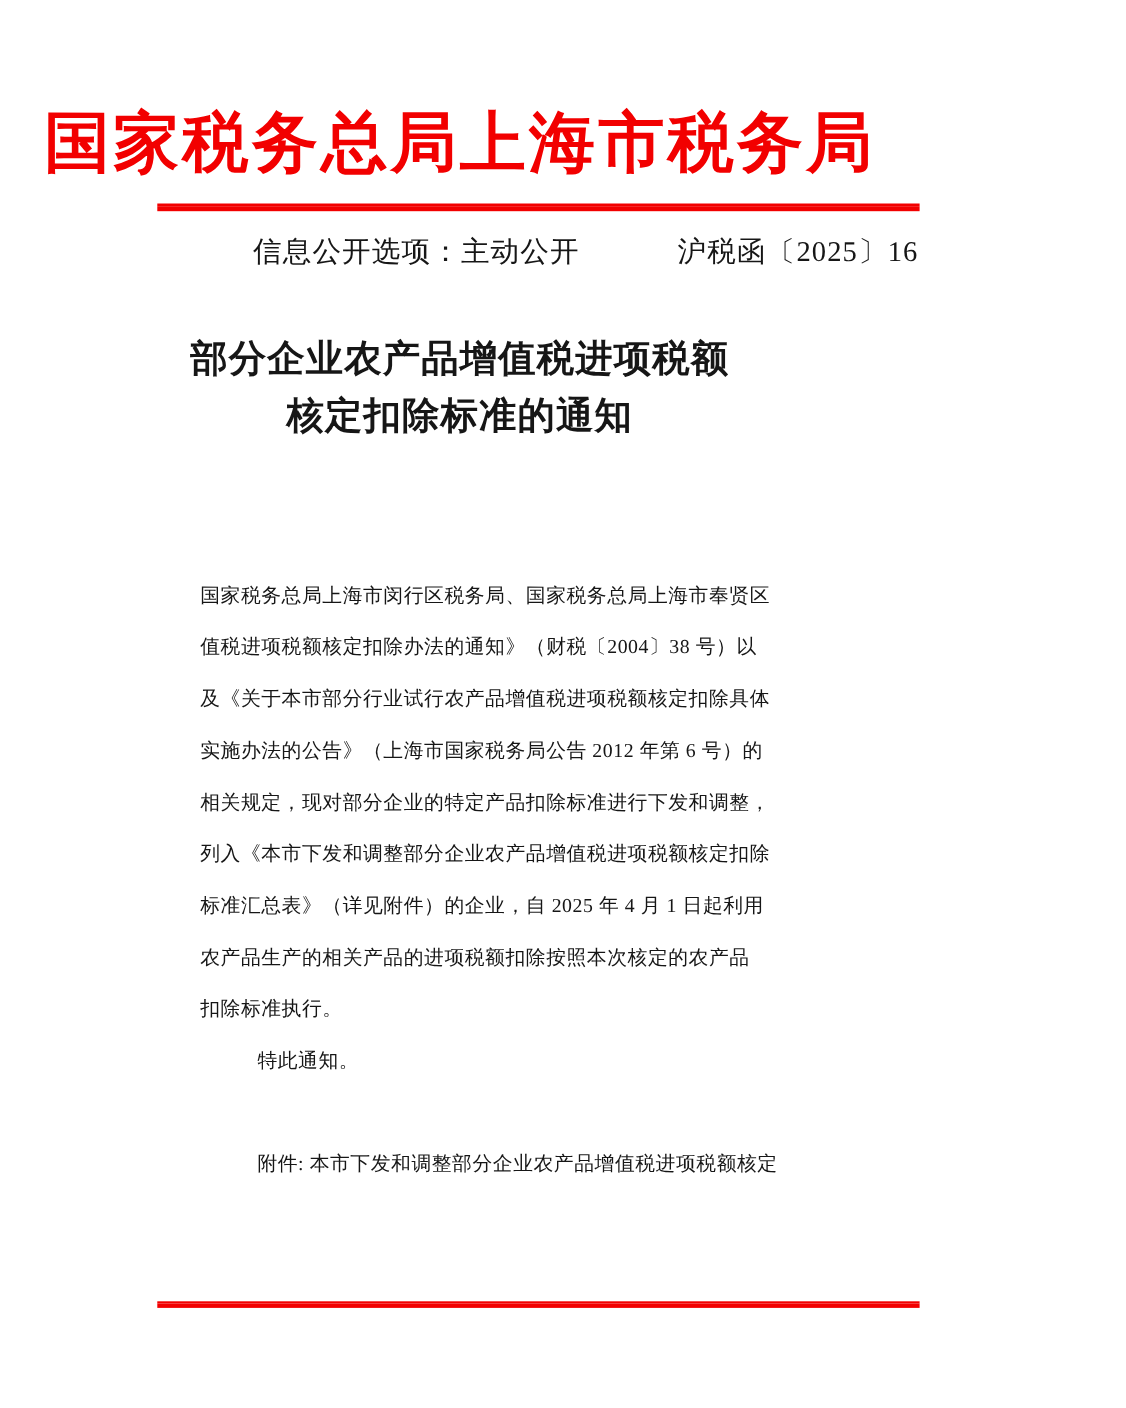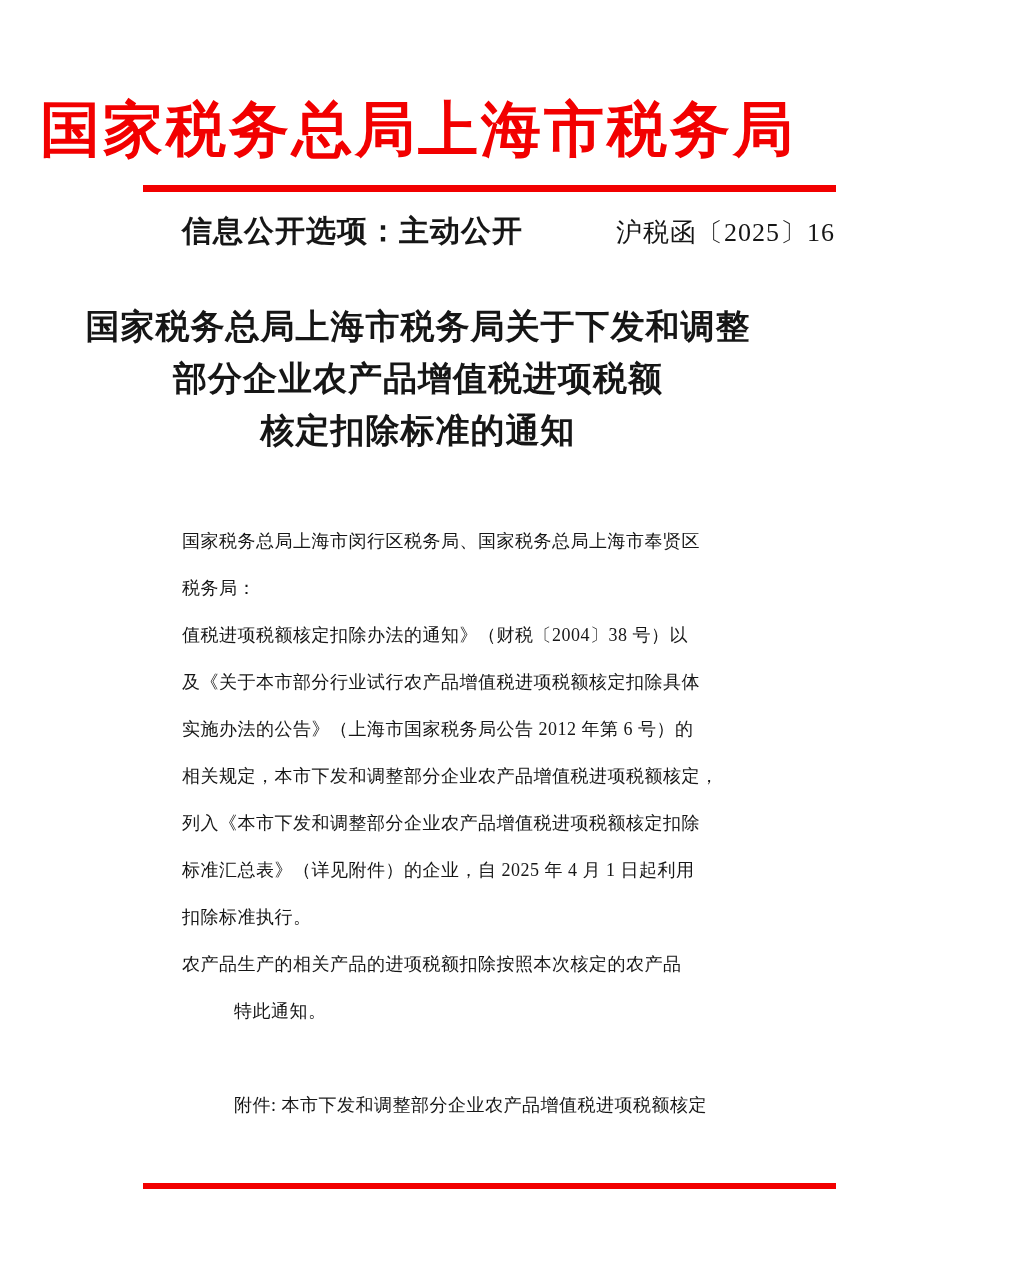--- a/index.html
+++ b/index.html
@@ -37,23 +37,24 @@
   .rule-bottom { top: 1183px; border-top-width: 2px; }
   .meta-row {
     position: absolute;
     top: 211px; left: 182px; width: 694px;
     display: flex;
     justify-content: space-between;
     align-items: baseline;
   }
   .disclosure {
     font-family: "Liberation Sans", "DejaVu Sans", sans-serif;
-    font-weight: bold;
-    font-size: 30px;
+    font-weight: normal;
+    font-size: 26px;
     letter-spacing: 1px;
+    margin-left: 48px;
   }
   .doc-number {
     font-size: 26px;
     letter-spacing: 1px;
     margin-left: 13px;
   }
   .doc-title {
     position: absolute;
     top: 301px; left: 0; width: 100%;
     text-align: center;
@@ -80,36 +81,34 @@
   <div class="masthead">国家税务总局上海市税务局</div>
 
   <div class="double-rule rule-top"></div>
 
   <div class="meta-row">
     <span class="disclosure">信息公开选项：主动公开</span>
     <span class="doc-number">沪税函〔2025〕165号</span>
   </div>
 
   <div class="doc-title">
-    <div>国家税务总局上海市税务局关于下发和调整</div>
     <div>部分企业农产品增值税进项税额</div>
     <div>核定扣除标准的通知</div>
   </div>
 
   <div class="body-block">
     <div class="line">国家税务总局上海市闵行区税务局、国家税务总局上海市奉贤区</div>
-    <div class="line">税务局：</div>
     <div class="line">值税进项税额核定扣除办法的通知》（财税〔2004〕38 号）以</div>
     <div class="line">及《关于本市部分行业试行农产品增值税进项税额核定扣除具体</div>
     <div class="line">实施办法的公告》（上海市国家税务局公告 2012 年第 6 号）的</div>
-    <div class="line">相关规定，本市下发和调整部分企业农产品增值税进项税额核定，</div>
+    <div class="line">相关规定，现对部分企业的特定产品扣除标准进行下发和调整，</div>
     <div class="line">列入《本市下发和调整部分企业农产品增值税进项税额核定扣除</div>
     <div class="line">标准汇总表》（详见附件）的企业，自 2025 年 4 月 1 日起利用</div>
+    <div class="line">农产品生产的相关产品的进项税额扣除按照本次核定的农产品</div>
     <div class="line">扣除标准执行。</div>
-    <div class="line">农产品生产的相关产品的进项税额扣除按照本次核定的农产品</div>
     <div class="line indent">特此通知。</div>
     <div class="line"></div>
     <div class="line indent">附件: 本市下发和调整部分企业农产品增值税进项税额核定</div>
   </div>
 
   <div class="double-rule rule-bottom"></div>
 
 </div>
 
 </body></html>

